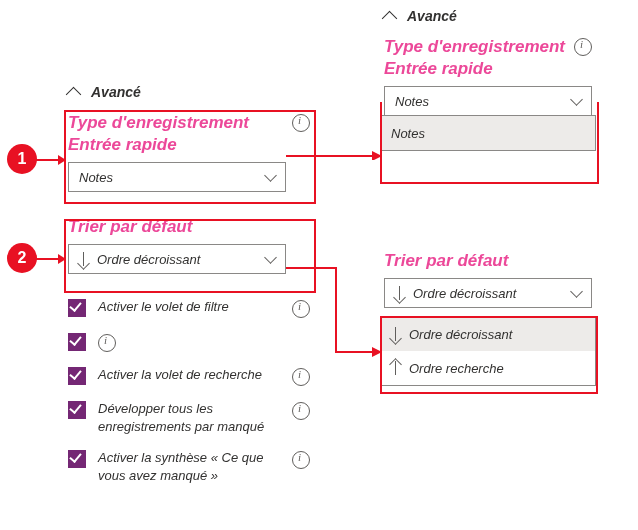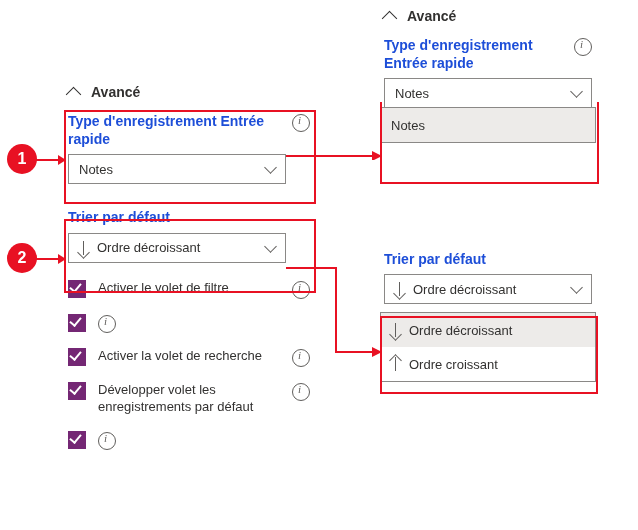--- a/index.html
+++ b/index.html
@@ -1,24 +1,24 @@
 <!DOCTYPE html>
 <html><head>
 <meta charset="utf-8">
 <style>
   html,body{margin:0;padding:0;font-family:"Segoe UI",Arial,sans-serif;background:#fff;color:#333;}
   body{width:638px;height:530px;position:relative;font-size:13px;}
-  .panel{position:absolute;}
+  .panel{position:absolute;font-style:italic;}
   .left-panel{left:64px;top:76px;width:250px;}
   .right-panel{left:380px;top:0px;width:216px;}
   .sec-header{display:flex;align-items:center;font-weight:600;font-size:14px;padding:8px 0 12px 4px;color:#323130;}
   .chevron-up{width:10px;height:10px;border-left:1px solid #323130;border-top:1px solid #323130;transform:rotate(45deg);margin-right:12px;margin-top:4px;}
   .chevron-down{display:inline-block;width:8px;height:8px;border-right:1px solid #605e5c;border-bottom:1px solid #605e5c;transform:rotate(45deg);margin-bottom:3px;}
   .label-row{display:flex;justify-content:space-between;align-items:flex-start;margin:0 4px 6px 4px;}
-  .field-label{font-weight:600;font-size:14px;line-height:1.3;color:#1d4ed8;flex:1;padding-right:8px;}
+  .field-label{font-weight:600;font-size:17px;line-height:1.3;color:#ec4899;flex:1;padding-right:8px;}
   .info-icon{flex:0 0 16px;width:16px;height:16px;border:1px solid #605e5c;border-radius:50%;position:relative;margin-top:2px;}
   .info-icon::before{content:"i";font-family:Georgia,serif;font-style:italic;font-size:11px;position:absolute;top:-1px;left:5px;color:#605e5c;}
   .dropdown{display:flex;justify-content:space-between;align-items:center;border:1px solid #8a8886;background:#fff;height:28px;padding:0 10px;font-size:13px;color:#323130;margin:0 4px;}
   .dropdown-list{border:1px solid #8a8886;background:#fff;}
   .dropdown-option{height:34px;display:flex;align-items:center;padding:0 10px;font-size:13px;color:#323130;}
   .dropdown-option.sel{background:#edebe9;}
   .asc{display:inline-block;width:8px;height:8px;border-left:1px solid #605e5c;border-top:1px solid #605e5c;transform:rotate(45deg);}
   .desc{display:inline-block;width:8px;height:8px;border-left:1px solid #605e5c;border-bottom:1px solid #605e5c;transform:rotate(-45deg);}
   .arrow-stem{display:inline-block;position:relative;width:10px;height:14px;margin-right:8px;}
   .arrow-stem .line{position:absolute;left:4px;top:0;width:1px;height:14px;background:#605e5c;}
@@ -64,41 +64,42 @@
     <span style="display:flex;align-items:center;">
       <span class="arrow-stem">
           <span class="line"></span>
           <span class="head-down desc"></span>
         </span>
       <span>Ordre décroissant</span>
     </span>
     <span class="chevron-down"></span>
   </div>
 
-  <div class="cb-row" style="margin-top:16px;">
+  <div class="cb-row" style="margin-top:24px;">
     <span class="cb"></span>
     <span class="cb-label">Activer le volet de filtre</span>
     <span class="info-icon"></span>
   </div>
   <div class="cb-row">
     <span class="cb"></span>
     <span class="info-icon"></span>
   </div>
   <div class="cb-row">
     <span class="cb"></span>
     <span class="cb-label">Activer la volet de recherche</span>
     <span class="info-icon"></span>
   </div>
   <div class="cb-row">
     <span class="cb"></span>
-    <span class="cb-label">Développer volet les enregistrements par défaut</span>
+    <span class="cb-label">Développer tous les enregistrements par manqué</span>
     <span class="info-icon"></span>
   </div>
   <div class="cb-row">
     <span class="cb"></span>
+    <span class="cb-label">Activer la synthèse « Ce que vous avez manqué »</span>
     <span class="info-icon"></span>
   </div>
 </div>
 
 <div class="panel right-panel">
   <div class="sec-header">
     <span class="chevron-up"></span>
     <span>Avancé</span>
   </div>
   <div class="label-row">
@@ -136,21 +137,21 @@
           <span class="line"></span>
           <span class="head-down desc"></span>
         </span>
       <span>Ordre décroissant</span>
     </div>
     <div class="dropdown-option">
       <span class="arrow-stem">
           <span class="line"></span>
           <span class="head-up asc"></span>
         </span>
-      <span>Ordre croissant</span>
+      <span>Ordre recherche</span>
     </div>
   </div>
 </div>
 
 <div class="redbox redbox1"></div>
 <div class="redbox redbox2"></div>
 <div class="redbox redbox3"></div>
 <div class="redbox redbox4"></div>
 
 <div class="marker marker1">

